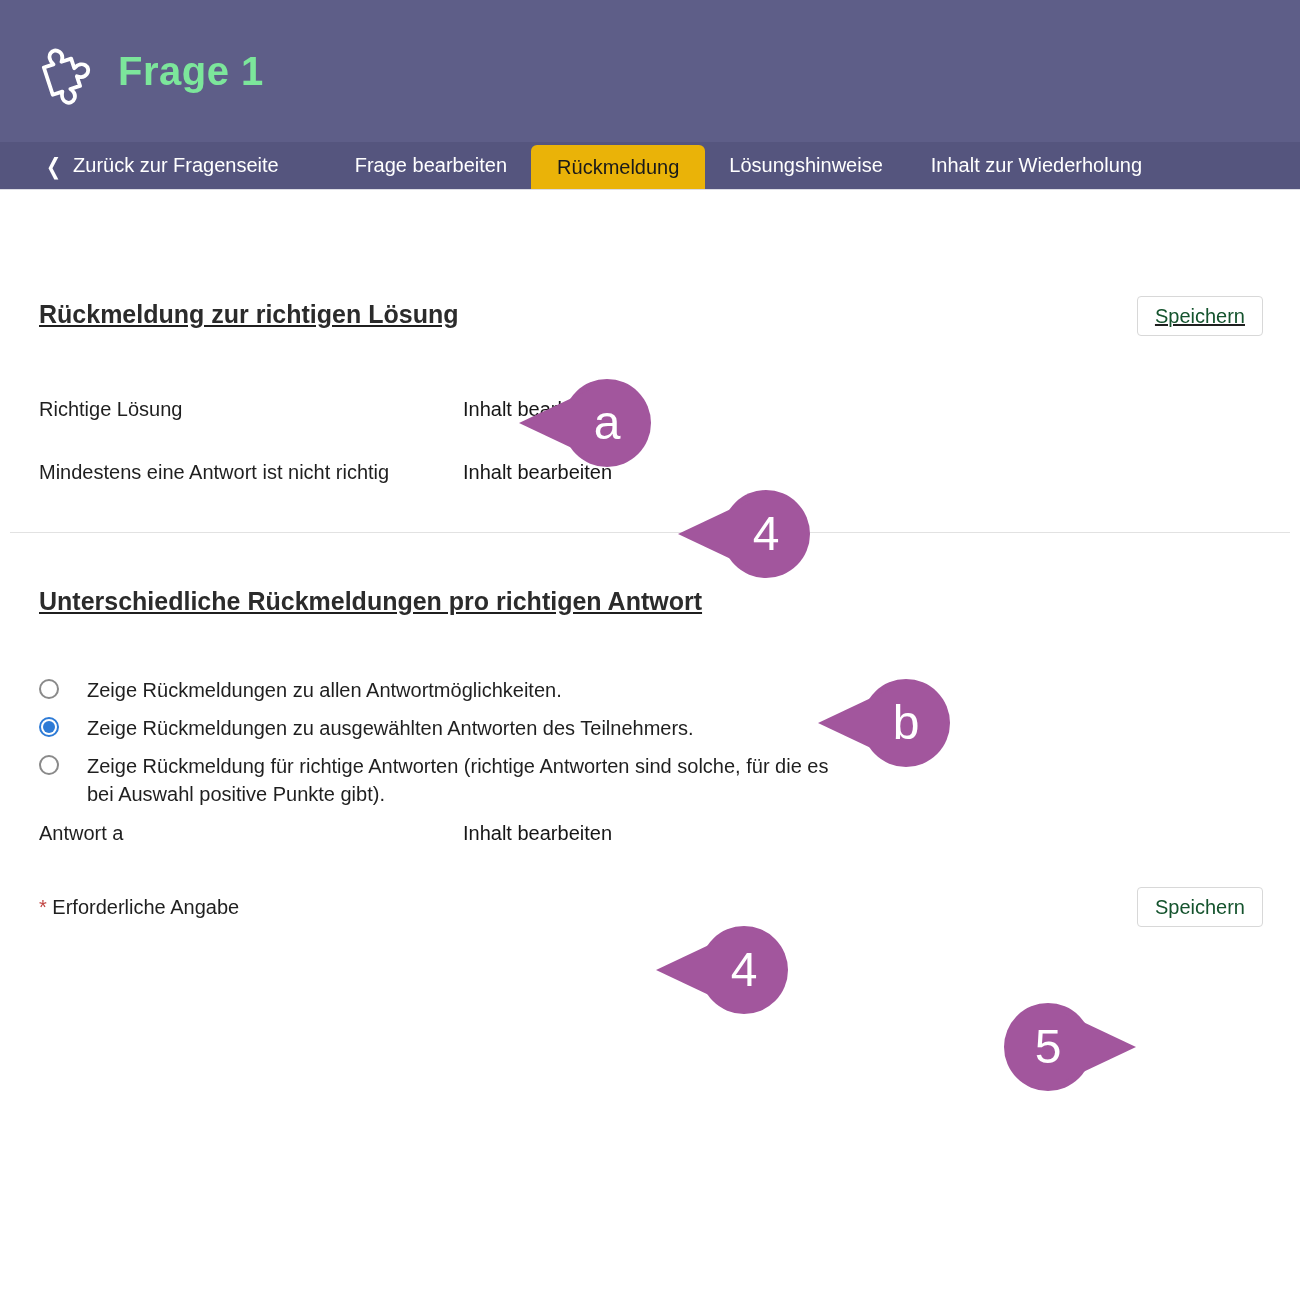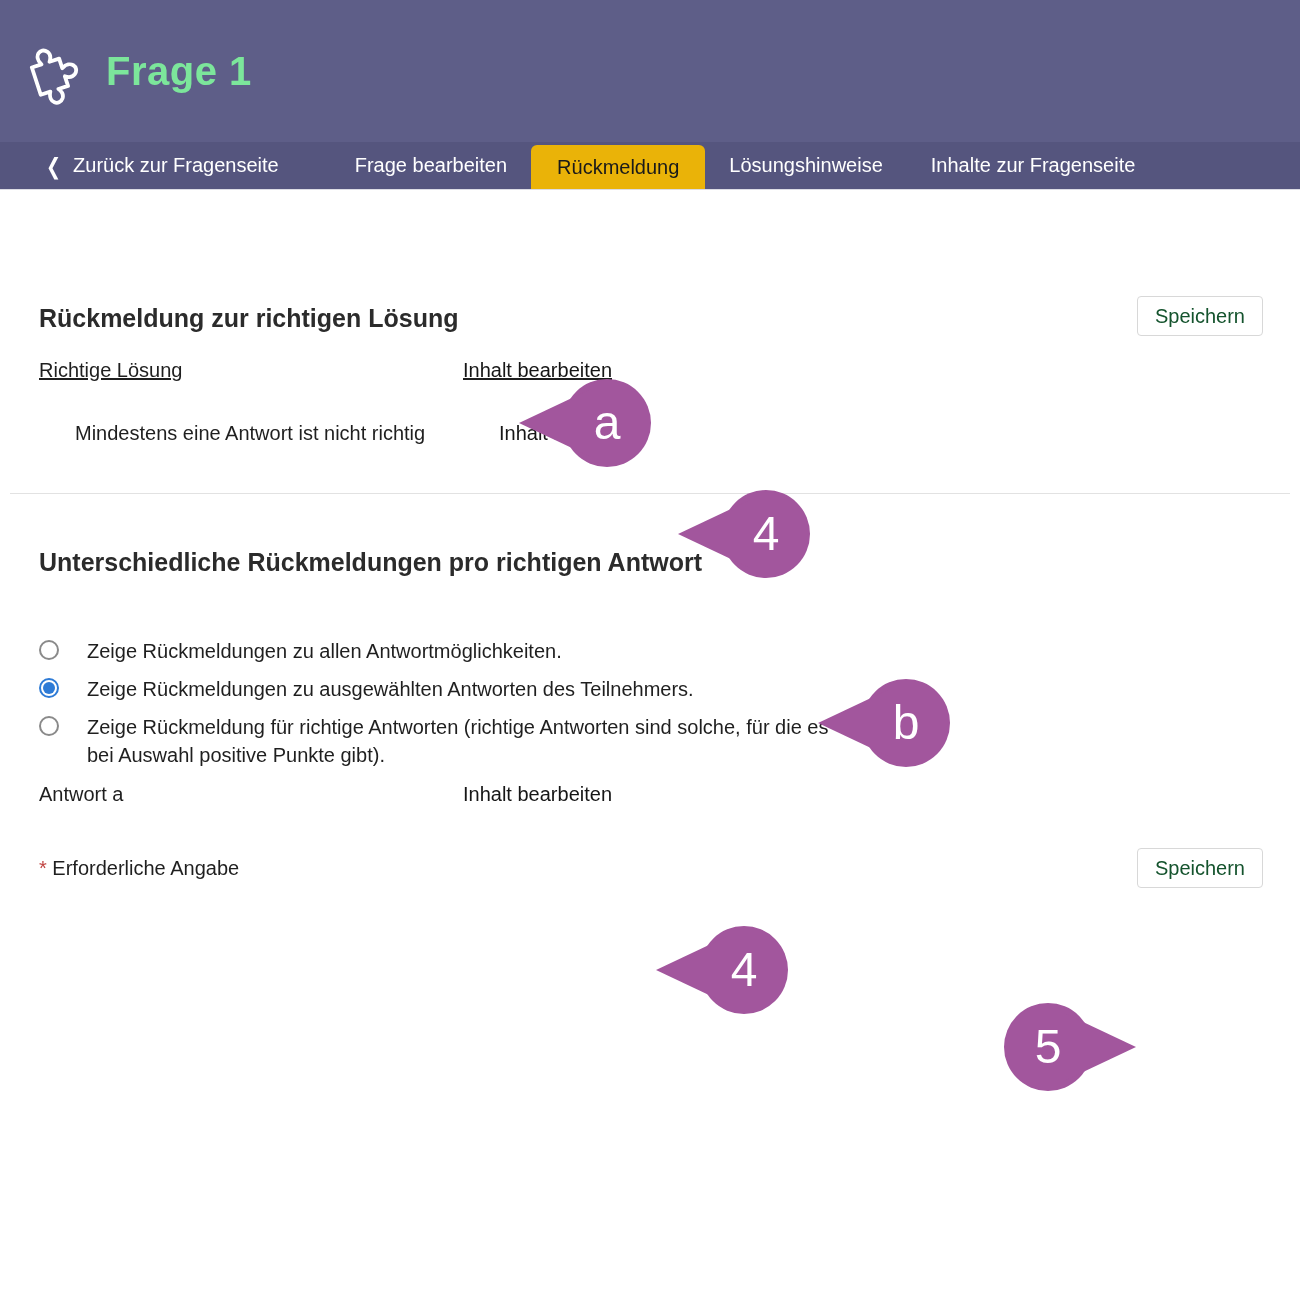--- a/index.html
+++ b/index.html
@@ -9,21 +9,21 @@
     background:#ffffff;color:#1f1f1f;
     -webkit-font-smoothing:antialiased;
     overflow:hidden;
   }
   .page{width:1300px;height:1300px;position:relative;background:#fff;}
 
   
   .header{
     height:142px;background:#5e5e88;
     display:flex;align-items:center;gap:20px;
-    padding-left:18px;box-sizing:border-box;
+    padding-left:30px;box-sizing:border-box;
   }
   .puzzle{width:68px;height:68px;flex:0 0 auto;}
   .app-title{
     color:#7ce69b;font-size:40px;font-weight:bold;letter-spacing:0.5px;
   }
 
   
   .tabbar{
     height:48px;background:#55557e;
     border-bottom:1px solid #dcdce4;
@@ -43,40 +43,40 @@
   .tab.active{
     background:#eab308;color:#1a1a1a;
     border-radius:6px 6px 0 0;
     align-self:flex-end;height:44px;
     padding:0 26px;
   }
 
   
   .content{position:relative;width:1300px;}
   .section-head{
-    display:flex;align-items:flex-end;justify-content:space-between;
-    padding:0 37px 0 39px;margin-top:106px;
+    display:flex;align-items:flex-start;justify-content:space-between;
+    padding:0 37px 0 39px;margin-top:106px;text-decoration:underline;
   }
   .section-head.second{margin-top:50px;}
   .h2{
     font-size:25px;font-weight:bold;color:#2b2b2b;line-height:36px;
   }
   .btn{
     background:#fff;border:1px solid #d8d8d8;border-radius:4px;
     font-size:20px;color:#14532d;padding:7px 17px;line-height:24px;
     font-family:inherit;cursor:pointer;
   }
   .form-row{
     display:flex;padding:0 39px;font-size:20px;line-height:27px;
   }
   .form-row .lbl{width:424px;flex:0 0 424px;color:#1f1f1f;}
   .form-row .lbl .two-line{max-width:360px;display:block;}
   .form-row .val{color:#161616;cursor:pointer;}
-  .row-1{margin-top:21px;text-decoration:underline;}
-  .row-2{margin-top:36px;margin-left:36px;}
+  .row-1{margin-top:60px;}
+  .row-2{margin-top:36px;}
   .divider{height:1px;background:#e2e2e2;margin:46px 10px 0 10px;}
 
   .modus-row{display:flex;padding:0 39px;margin-top:56px;font-size:20px;}
   .modus-row .lbl{width:424px;flex:0 0 424px;line-height:27px;padding-top:5px;}
   .req{color:#c14543;}
   .radio-group{flex:1;max-width:800px;}
   .radio-opt{
     display:flex;align-items:flex-start;gap:28px;
     line-height:28px;min-height:38px;cursor:pointer;
   }
@@ -123,21 +123,21 @@
   </div>
 
   <div class="tabbar">
     <div class="back-link">
       <span class="chevron">❮</span>
       <span>Zurück zur Fragenseite</span>
     </div>
     <div class="tab">Frage bearbeiten</div>
     <div class="tab active">Rückmeldung</div>
     <div class="tab">Lösungshinweise</div>
-    <div class="tab">Inhalte zur Fragenseite</div>
+    <div class="tab">Inhalt zur Wiederholung</div>
   </div>
 
   <div class="content">
 
     <div class="section-head">
       <div class="h2">Rückmeldung zur richtigen Lösung</div>
       <button class="btn">Speichern</button>
     </div>
 
     <div class="form-row row-1">

